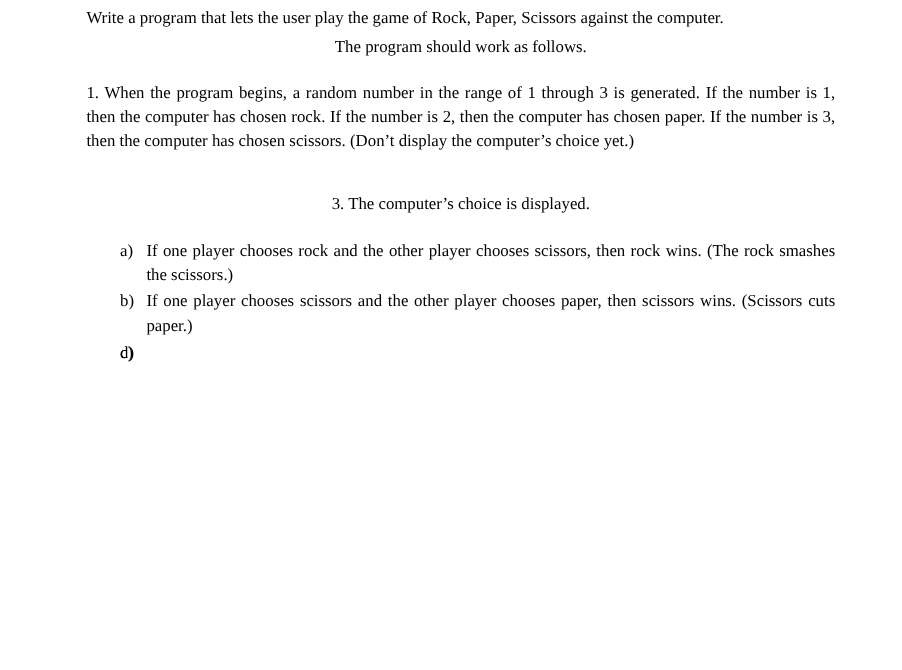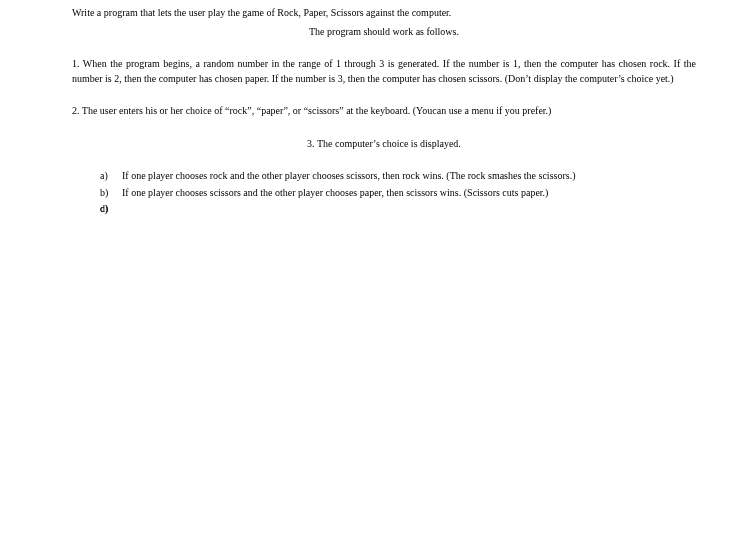--- a/index.html
+++ b/index.html
@@ -5,21 +5,21 @@
   html, body {
     margin: 0;
     padding: 0;
     background: #ffffff;
     width: 752px;
     height: 558px;
     overflow: hidden;
   }
   .page {
     font-family: "Palatino Linotype", "Book Antiqua", Palatino, Georgia, serif;
-    font-size: 10px;
+    font-size: 14px;
     color: #000;
     line-height: 1.45;
     padding: 6px 56px 0 72px;
   }
   .para { margin: 0 0 4px 0; text-align: center; }
   .just { text-align: justify; }
   .gap { height: 14px; }
   .ol {
     list-style: none;
     margin: 0 0 0 28px;
@@ -45,21 +45,20 @@
 
   <p class="para just">Write a program that lets the user play the game of Rock, Paper, Scissors against the computer.</p>
   <p class="para">The program should work as follows.</p>
 
   <div class="gap"></div>
 
   <p class="para just">1. When the program begins, a random number in the range of 1 through 3 is generated. If the number is 1, then the computer has chosen rock. If the number is 2, then the computer has chosen paper. If the number is 3, then the computer has chosen scissors. (Don’t display the computer’s choice yet.)</p>
 
   <div class="gap"></div>
 
-  <p class="para just">2. The user enters his or her choice of “rock”, “paper”, or “scissors” at the keyboard. (Youcan use a menu if you prefer.)</p>
 
   <div class="gap"></div>
 
   <p class="para">3. The computer’s choice is displayed.</p>
 
   <div class="gap"></div>
 
 
   <ul class="ol">
     <li>

